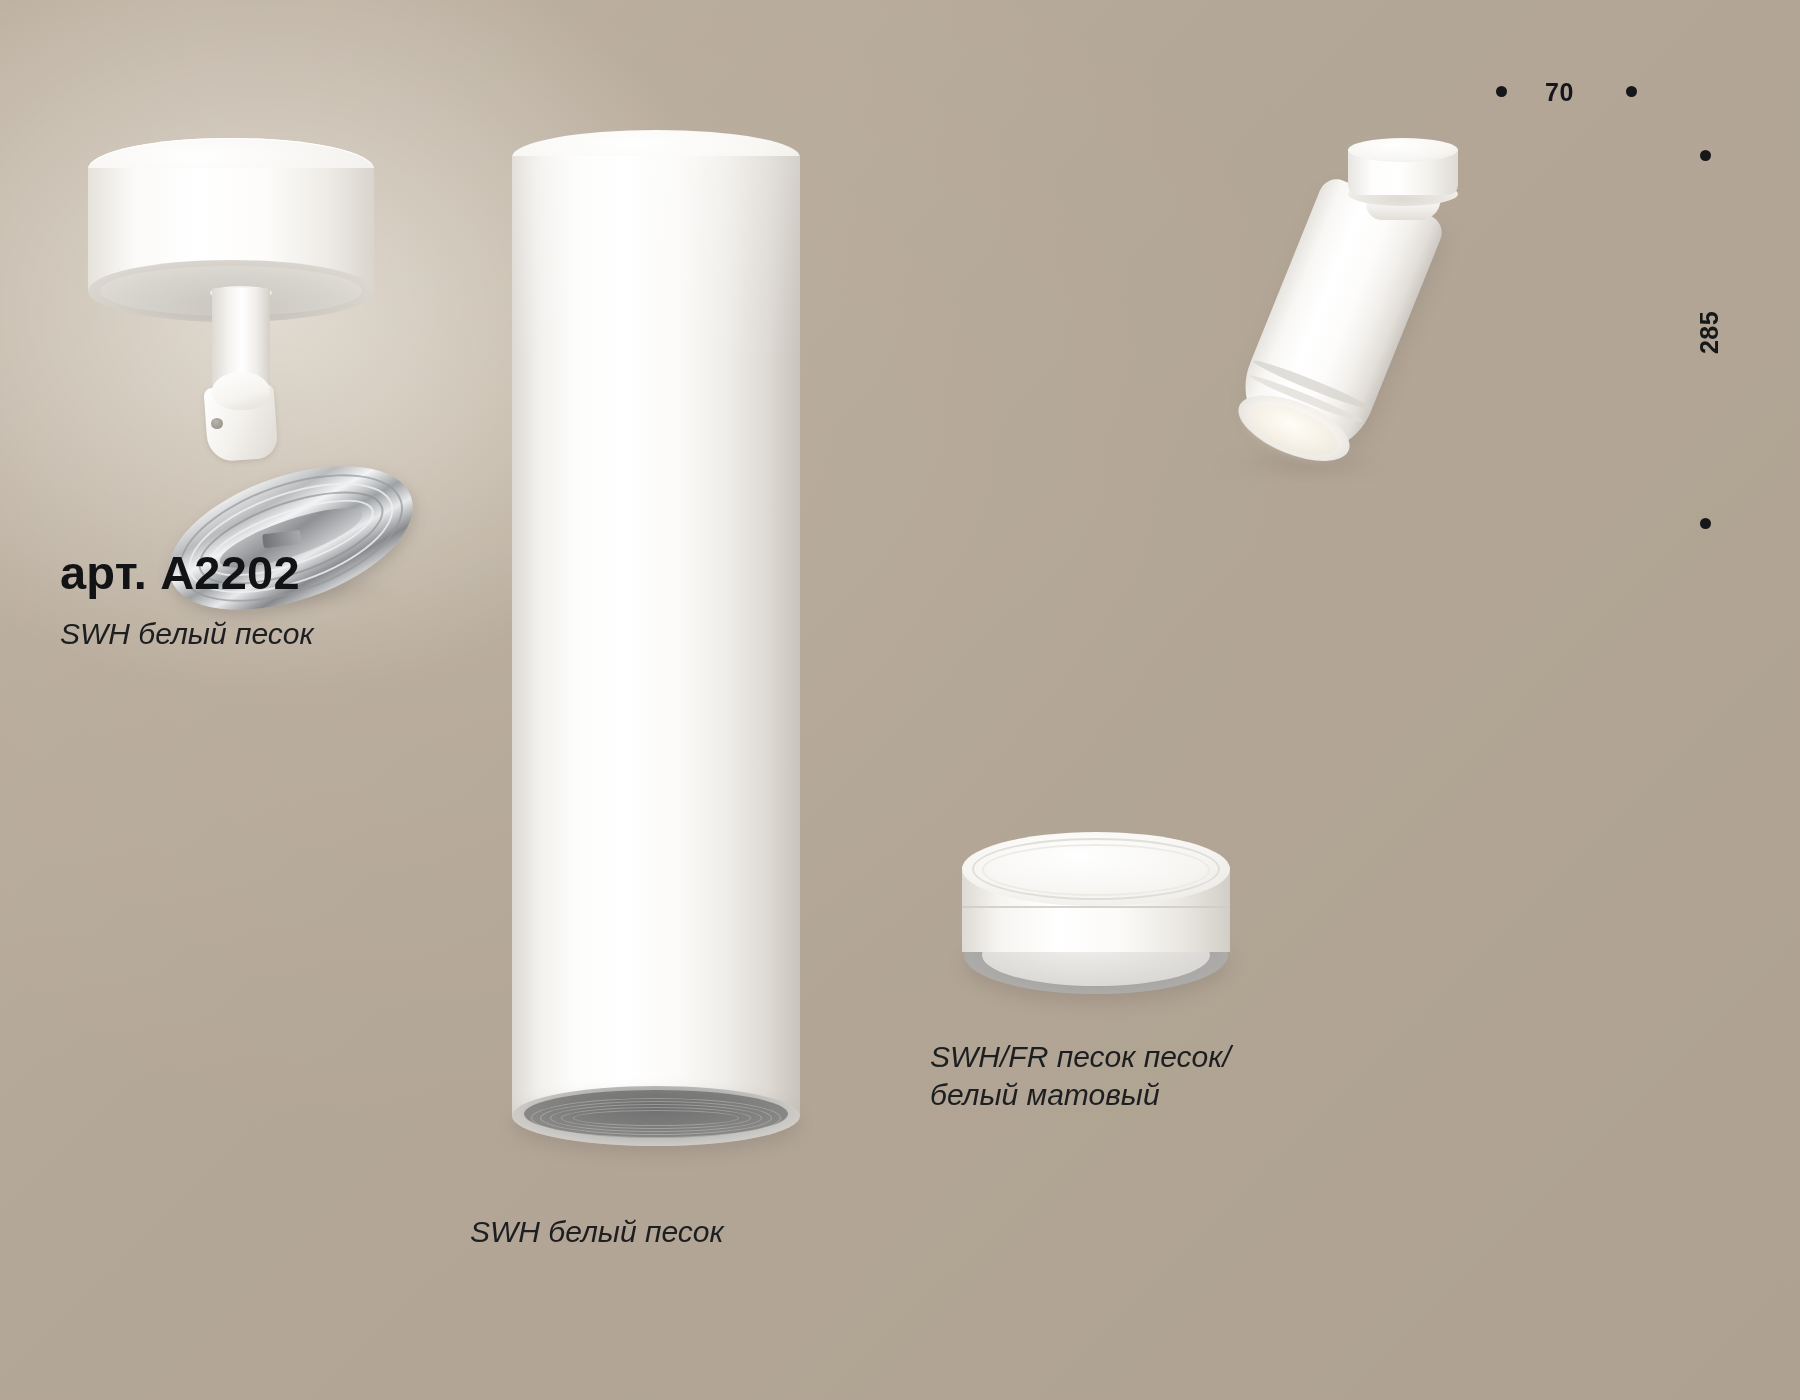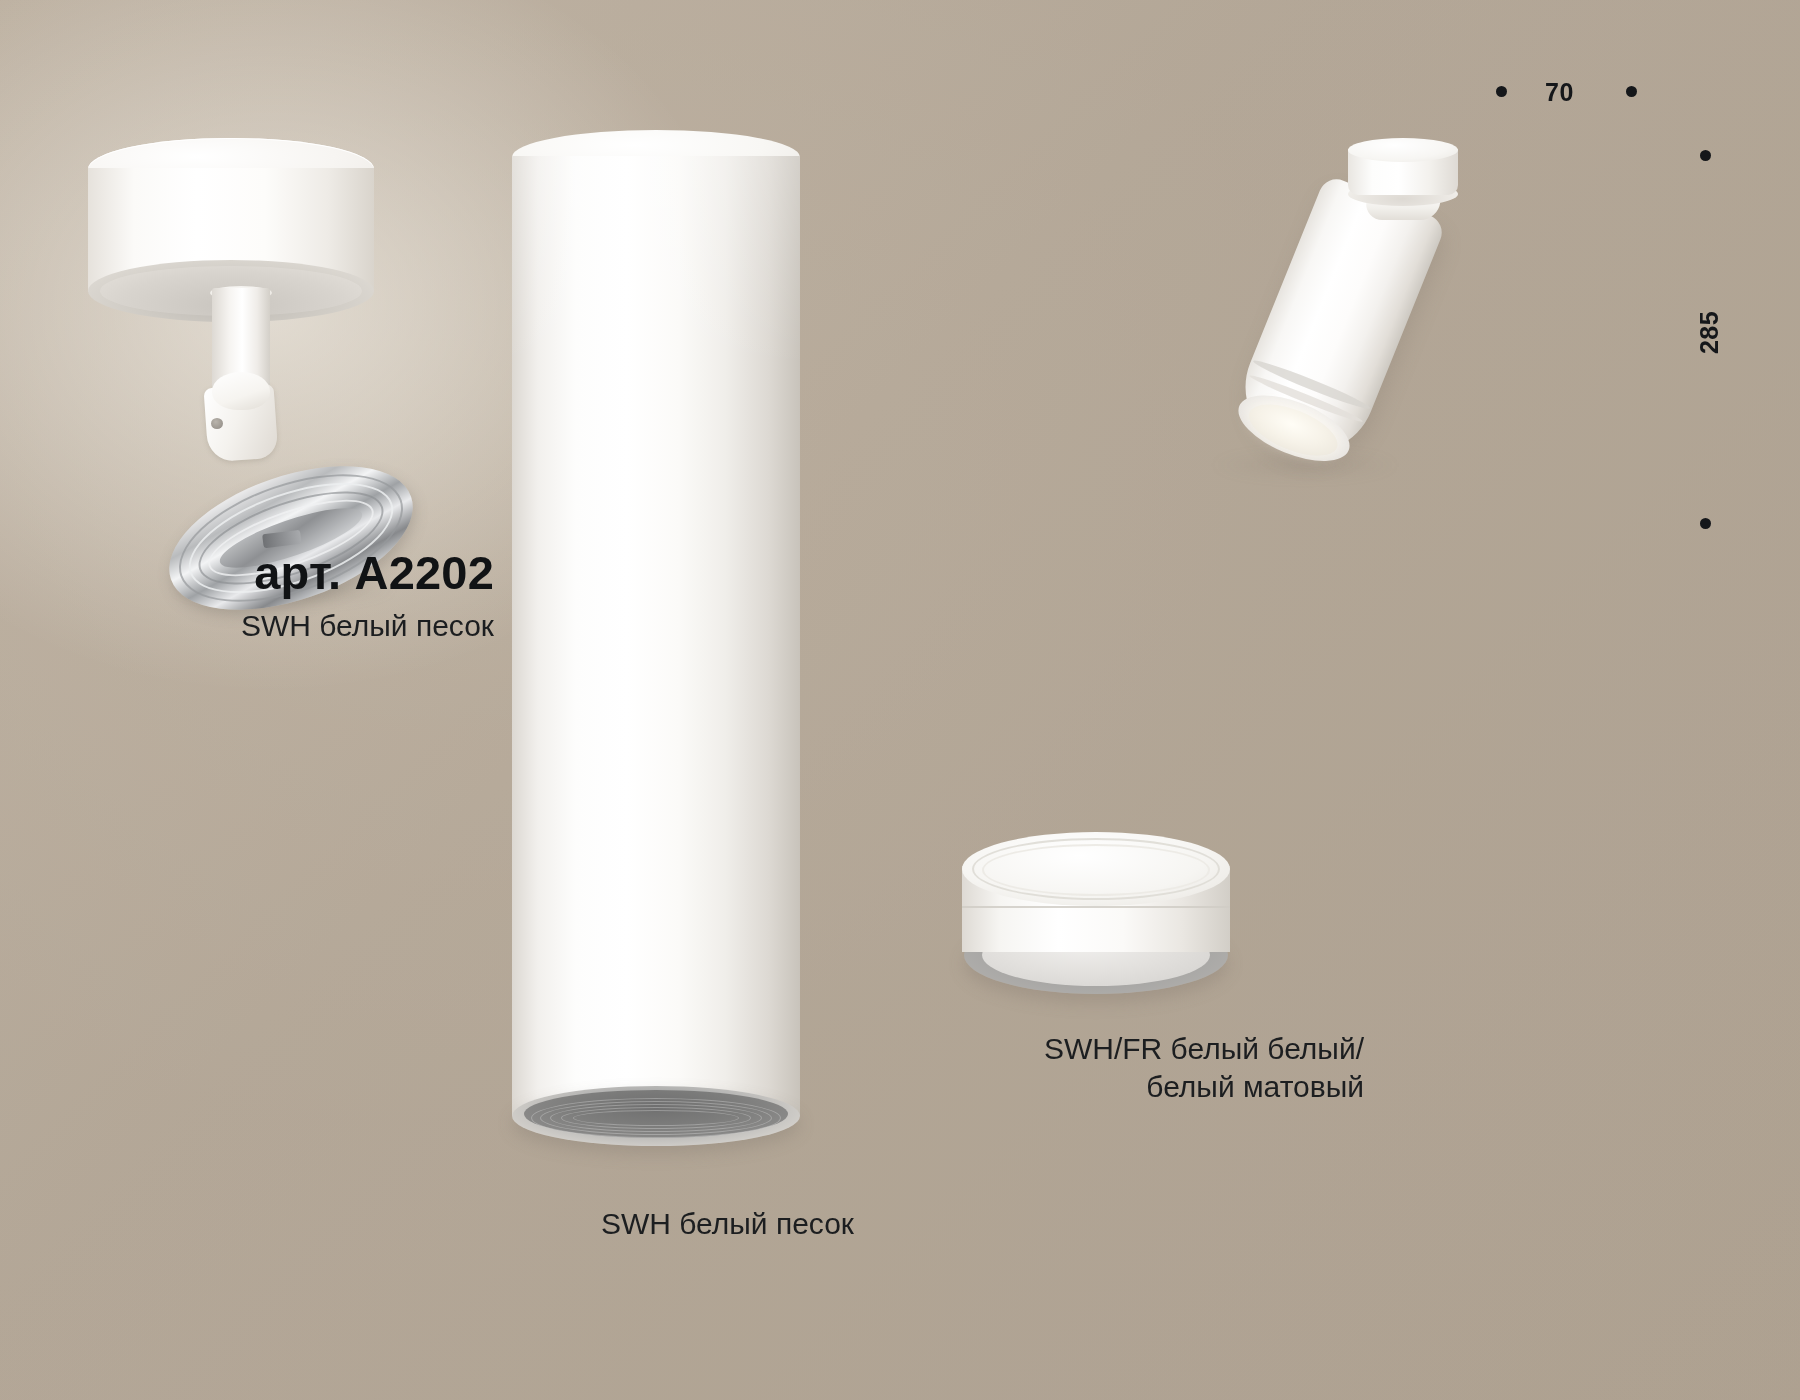--- a/index.html
+++ b/index.html
@@ -19,28 +19,28 @@
   
   #stage:before{
     content:"";
     position:absolute; inset:0;
     background:radial-gradient(ellipse 760px 620px at 15% 22%, rgba(255,253,248,.55) 0%, rgba(255,253,248,0) 62%);
     pointer-events:none;
   }
 
   
   .grp{ position:absolute; }
-  .cap{ position:absolute; text-align:right; left:14px; width:100%; }
+  .cap{ position:absolute; text-align:left; left:0; width:100%; }
   .cap .art{
     font-size:47px; font-weight:bold; color:#111315;
     letter-spacing:.2px; line-height:1.05; white-space:nowrap;
   }
   .cap .sub{
     font-size:30px; font-weight:400; color:#1c1e20;
-    line-height:1.28; margin-top:10px;
+    line-height:1.28; margin-top:18px;font-style:italic;
   }
 
   
   #a2202{ left:60px; top:120px; width:420px; height:420px; }
   .base-top{
     position:absolute; left:28px; top:18px; width:286px; height:62px;
     border-radius:50%;
     background:radial-gradient(ellipse at 38% 30%, #ffffff 0%, #f7f5f2 55%, #ebe8e3 100%);
     box-shadow:0 1px 0 #fff inset;
   }
@@ -335,21 +335,21 @@
       <div class="puck-gray-ring"></div>
       <div class="puck-diffuser"></div>
       <div class="puck-body"></div>
       <div class="puck-seam"></div>
       <div class="puck-rim-top"></div>
       <div class="puck-rim-ring"></div>
       <div class="puck-rim-ring2"></div>
     </div>
     <div class="cap">
       <div class="sub">
-        <span>SWH/FR белый белый/</span><br>
+        <span>SWH/FR песок песок/</span><br>
         <span>белый матовый</span>
       </div>
     </div>
   </div>
 
   <div class="grp" id="spot">
     <div class="spot-shadow"></div>
     <div class="spot-arm">
       <div class="tube"></div>
       <div class="band1"></div>

